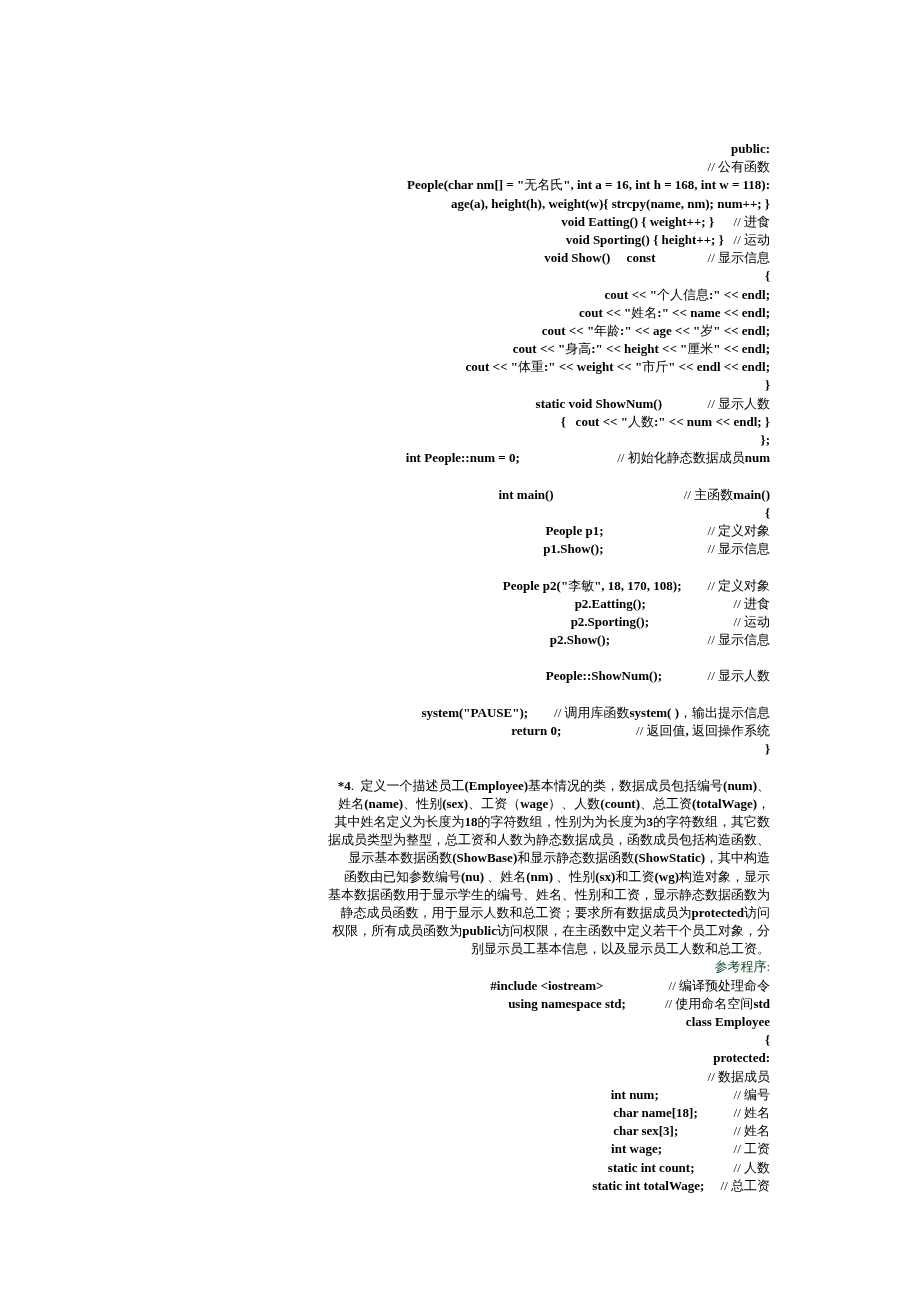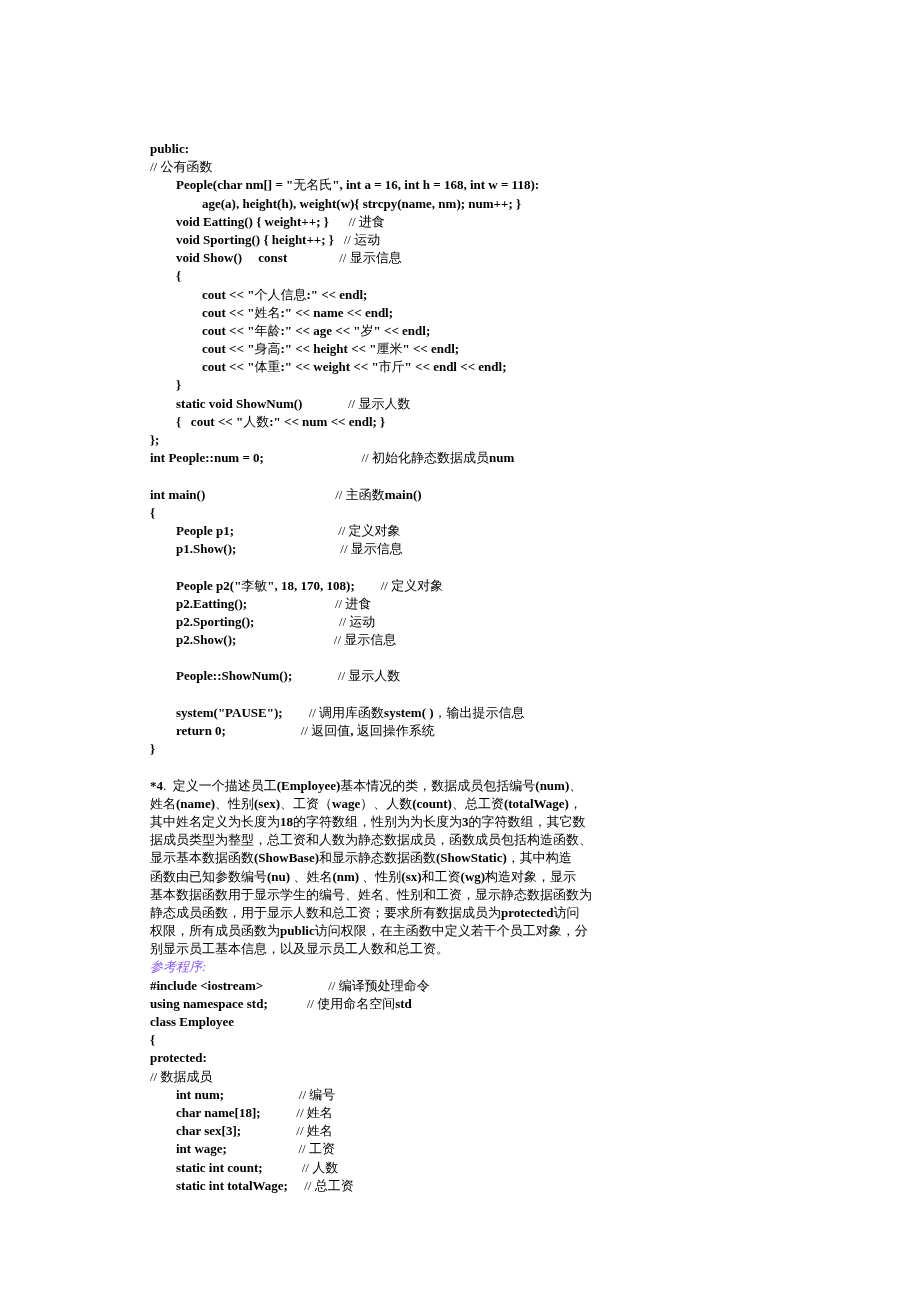--- a/index.html
+++ b/index.html
@@ -10,20 +10,21 @@
     font-size: 13px;
     line-height: 1.4;
     color: #000;
   }
   .page {
     width: 920px;
     min-height: 1302px;
     padding: 140px 150px 60px 150px;
     box-sizing: border-box;
     white-space: pre;
+    text-align: right;
   }
   .bold { font-weight: bold; }
-  .label { color: #8b5cf6; font-style: italic; }
+  .label { color: #14532d; }
 </style>
 </head>
 <body>
 
 <div class="page" id="page"><div><span class="bold">public:</span></div><div><span>// 公有函数</span></div><div><span class="bold">        People(char nm[] = "</span><span>无名氏</span><span class="bold">", int a = 16, int h = 168, int w = 118):</span></div><div><span class="bold">                age(a), height(h), weight(w){ strcpy(name, nm); num++; }</span></div><div><span class="bold">        void Eatting() { weight++; }</span><span>      // 进食</span></div><div><span class="bold">        void Sporting() { height++; }</span><span>   // 运动</span></div><div><span class="bold">        void Show()     const</span><span>                // 显示信息</span></div><div><span class="bold">        {</span></div><div><span class="bold">                cout &lt;&lt; "</span><span>个人信息</span><span class="bold">:" &lt;&lt; endl;</span></div><div><span class="bold">                cout &lt;&lt; "</span><span>姓名</span><span class="bold">:" &lt;&lt; name &lt;&lt; endl;</span></div><div><span class="bold">                cout &lt;&lt; "</span><span>年龄</span><span class="bold">:" &lt;&lt; age &lt;&lt; "</span><span>岁</span><span class="bold">" &lt;&lt; endl;</span></div><div><span class="bold">                cout &lt;&lt; "</span><span>身高</span><span class="bold">:" &lt;&lt; height &lt;&lt; "</span><span>厘米</span><span class="bold">" &lt;&lt; endl;</span></div><div><span class="bold">                cout &lt;&lt; "</span><span>体重</span><span class="bold">:" &lt;&lt; weight &lt;&lt; "</span><span>市斤</span><span class="bold">" &lt;&lt; endl &lt;&lt; endl;</span></div><div><span class="bold">        }</span></div><div><span class="bold">        static void ShowNum()</span><span>              // 显示人数</span></div><div><span class="bold">        {   cout &lt;&lt; "</span><span>人数</span><span class="bold">:" &lt;&lt; num &lt;&lt; endl; }</span></div><div><span class="bold">};</span></div><div><span class="bold">int People::num = 0;</span><span>                              // 初始化静态数据成员</span><span class="bold">num</span></div><div><span> </span></div><div><span class="bold">int main()</span><span>                                        // 主函数</span><span class="bold">main()</span></div><div><span class="bold">{</span></div><div><span class="bold">        People p1;</span><span>                                // 定义对象</span></div><div><span class="bold">        p1.Show();</span><span>                                // 显示信息</span></div><div><span> </span></div><div><span class="bold">        People p2("</span><span>李敏</span><span class="bold">", 18, 170, 108);</span><span>        // 定义对象</span></div><div><span class="bold">        p2.Eatting();</span><span>                           // 进食</span></div><div><span class="bold">        p2.Sporting();</span><span>                          // 运动</span></div><div><span class="bold">        p2.Show();</span><span>                              // 显示信息</span></div><div><span> </span></div><div><span class="bold">        People::ShowNum();</span><span>              // 显示人数</span></div><div><span> </span></div><div><span class="bold">        system("PAUSE");</span><span>        // 调用库函数</span><span class="bold">system( )</span><span>，输出提示信息</span></div><div><span class="bold">        return 0;</span><span>                       // 返回值</span><span class="bold">,</span><span> 返回操作系统</span></div><div><span class="bold">}</span></div><div><span> </span></div><div><span class="bold">*4</span><span>.  定义一个描述员工</span><span class="bold">(Employee)</span><span>基本情况的类，数据成员包括编号</span><span class="bold">(num)</span><span>、</span></div><div><span>姓名</span><span class="bold">(name)</span><span>、性别</span><span class="bold">(sex)</span><span>、工资（</span><span class="bold">wage</span><span>）、人数</span><span class="bold">(count)</span><span>、总工资</span><span class="bold">(totalWage)</span><span>，</span></div><div><span>其中姓名定义为长度为</span><span class="bold">18</span><span>的字符数组，性别为为长度为</span><span class="bold">3</span><span>的字符数组，其它数</span></div><div><span>据成员类型为整型，总工资和人数为静态数据成员，函数成员包括构造函数、</span></div><div><span>显示基本数据函数</span><span class="bold">(ShowBase)</span><span>和显示静态数据函数</span><span class="bold">(ShowStatic)</span><span>，其中构造</span></div><div><span>函数由已知参数编号</span><span class="bold">(nu) </span><span>、姓名</span><span class="bold">(nm) </span><span>、性别</span><span class="bold">(sx)</span><span>和工资</span><span class="bold">(wg)</span><span>构造对象，显示</span></div><div><span>基本数据函数用于显示学生的编号、姓名、性别和工资，显示静态数据函数为</span></div><div><span>静态成员函数，用于显示人数和总工资；要求所有数据成员为</span><span class="bold">protected</span><span>访问</span></div><div><span>权限，所有成员函数为</span><span class="bold">public</span><span>访问权限，在主函数中定义若干个员工对象，分</span></div><div><span>别显示员工基本信息，以及显示员工人数和总工资。</span></div><div><span class="label">参考程序:</span></div><div><span class="bold">#include &lt;iostream&gt;</span><span>                    // 编译预处理命令</span></div><div><span class="bold">using namespace std;</span><span>            // 使用命名空间</span><span class="bold">std</span></div><div><span class="bold">class Employee</span></div><div><span class="bold">{</span></div><div><span class="bold">protected:</span></div><div><span>// 数据成员</span></div><div><span class="bold">        int num;</span><span>                       // 编号</span></div><div><span class="bold">        char name[18];</span><span>           // 姓名</span></div><div><span class="bold">        char sex[3];</span><span>                 // 姓名</span></div><div><span class="bold">        int wage;</span><span>                      // 工资</span></div><div><span class="bold">        static int count;</span><span>            // 人数</span></div><div><span class="bold">        static int totalWage;</span><span>     // 总工资</span></div></div>
 
 </body></html>

